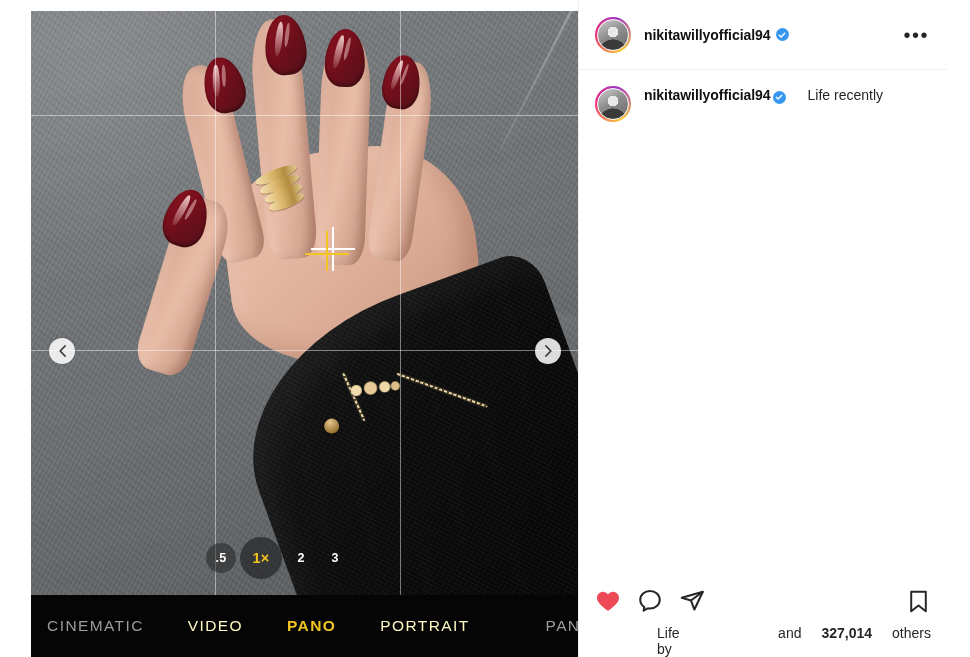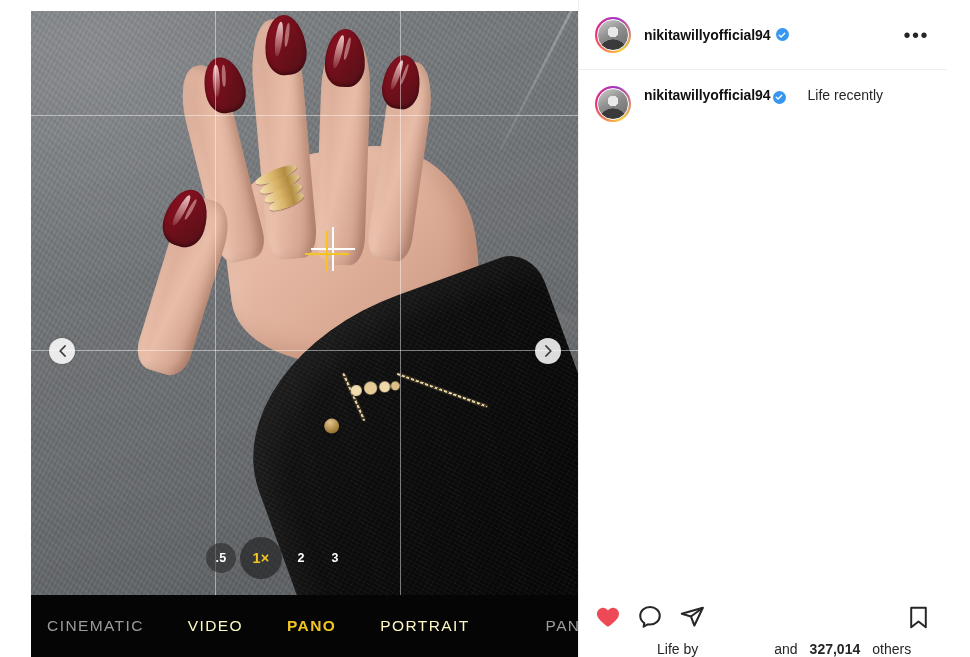--- a/index.html
+++ b/index.html
@@ -329,22 +329,22 @@
   .action-icon + .action-icon { margin-left: 16px; }
   #save-icon { margin-left:auto; }
 
   #likes-row {
     flex: 0 0 auto;
     padding: 11px 16px 0 16px;
     font-size: 14px; color: #262626;
     display:flex; align-items:baseline;
   }
   #likes-row .liked-by { margin-left: 62px; }
-  #likes-row .and-word { margin-left: 76px; }
-  #likes-row .count { font-weight: 700; margin: 0 12px; }
+  #likes-row .and-word { margin-left: 96px; }
+  #likes-row .count { font-weight: 700; margin: 0 20px; }
 
   #post-time {
     flex: 0 0 auto;
     padding: 9px 16px 0 16px;
     font-size: 10.5px; color: #a0a0a0;
     letter-spacing: .2px;
   }
 
   
   #comment-composer {

